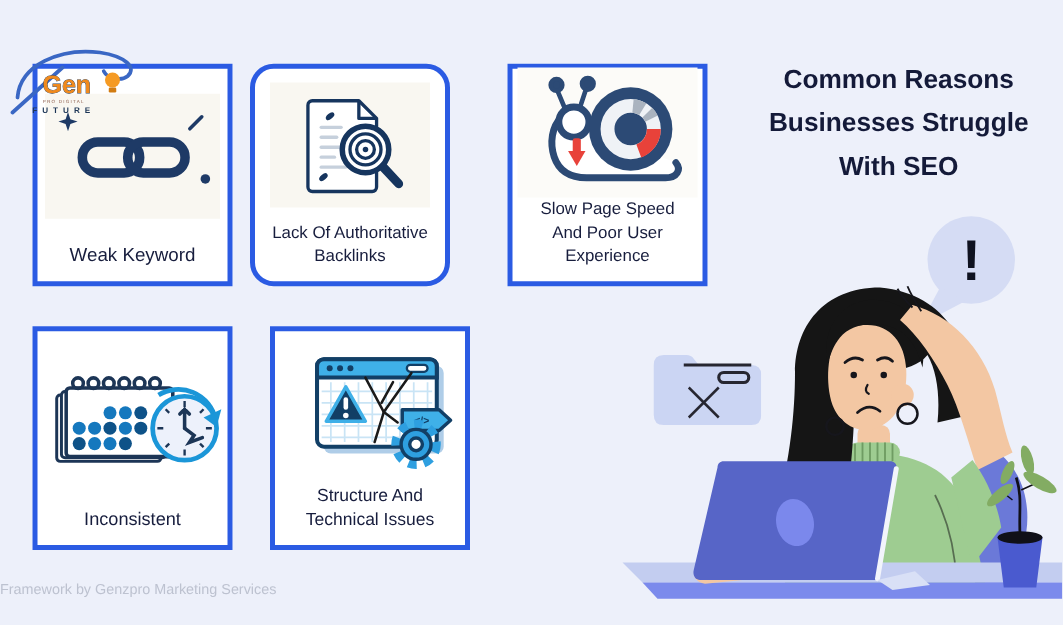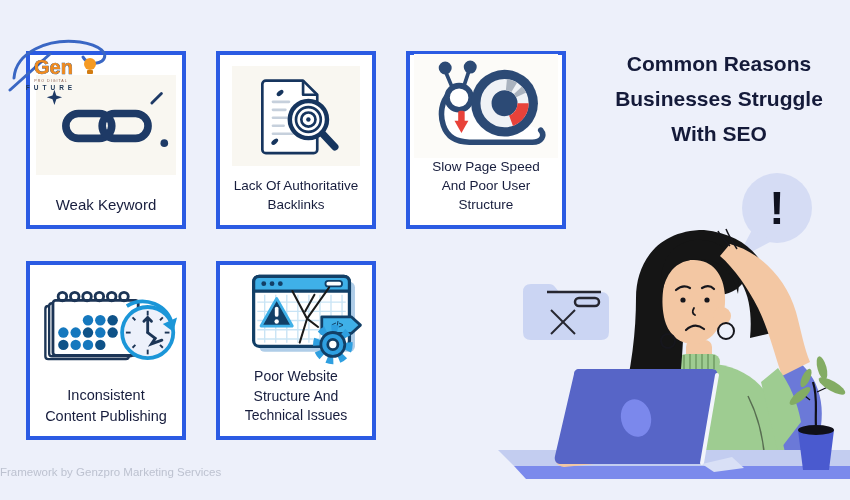--- a/index.html
+++ b/index.html
@@ -8,21 +8,21 @@
   
   .card{position:absolute;background:#ffffff;border:4px solid #2B5BE3;box-sizing:border-box;
         display:flex;flex-direction:column;align-items:center;justify-content:flex-end;
         padding-bottom:10px;}
   .card .icon-wrap{flex:1;display:flex;align-items:center;justify-content:center;width:100%;}
   .card .icon-bg{display:flex;align-items:center;justify-content:center;}
   .cream{background:#F9F7F1;}
   .card .label{font-weight:normal;color:#171D3D;text-align:center;line-height:1.4;}
   .card .label span{display:block;}
   #card-1{left:26px;top:51px;width:160px;height:178px;}
-  #card-2{left:216px;top:51px;width:160px;height:178px;}
+  #card-2{left:200px;top:51px;width:160px;height:178px;border-radius:19px;}
   #card-3{left:406px;top:51px;width:160px;height:178px;}
   #card-4{left:26px;top:261px;width:160px;height:179px;}
   #card-5{left:216px;top:261px;width:160px;height:179px;}
   #card-1 .label{font-size:15px;}
   #card-2 .label{font-size:13.5px;}
   #card-3 .label{font-size:13.5px;}
   #card-4 .label{font-size:14.5px;}
   #card-5 .label{font-size:14px;}
   
   #main-title{position:absolute;left:585px;top:46px;width:268px;text-align:center;
@@ -126,21 +126,21 @@
         <g fill="#E8423A">
           <rect x="40" y="60" width="7" height="13" rx="2"></rect>
           <path d="M36,71 L51,71 L43.5,84 z"></path>
         </g>
       </svg>
     </div>
       </div>
     <div class="label">
       <span>Slow Page Speed</span>
         <span>And Poor User</span>
-        <span>Structure</span>
+        <span>Experience</span>
     </div>
   </div>
 
   <div class="card" id="card-4">
     <div class="icon-wrap">
       <svg width="144" height="98" viewBox="0 0 152 100">
         <rect x="12" y="30" width="88" height="56" rx="3" fill="#ffffff" stroke="#1C3556" stroke-width="2.5"></rect>
         <rect x="16" y="27" width="88" height="56" rx="3" fill="#ffffff" stroke="#1C3556" stroke-width="2.5"></rect>
         <rect x="20" y="24" width="90" height="58" rx="3" fill="#ffffff" stroke="#1C3556" stroke-width="3"></rect>
         <g fill="none" stroke="#1C3556" stroke-width="3">
@@ -179,21 +179,20 @@
         <g stroke="#1C3556" stroke-width="3" fill="none" stroke-linecap="round">
           <path d="M120,58 L120,42 M116,46 L120,42 L124,46"></path>
           <path d="M120,58 L128,64 L124,70 L135,66"></path>
         </g>
         <path d="M98,30 A32,32 0 0 1 146,50" fill="none" stroke="#1B96D8" stroke-width="4"></path>
         <path d="M151,42 L147,57 L136,49 z" fill="#1B96D8"></path>
       </svg>
     </div>
     <div class="label">
       <span>Inconsistent</span>
-        <span>Content Publishing</span>
     </div>
   </div>
 
   <div class="card" id="card-5">
     <div class="icon-wrap">
       <svg width="140" height="104" viewBox="0 0 152 112">
         <rect x="36" y="20" width="104" height="76" rx="6" fill="#AFCDE8"></rect>
         <rect x="30" y="14" width="104" height="76" rx="6" fill="#ffffff" stroke="#123F66" stroke-width="3.5"></rect>
         <path d="M30,20 a6,6 0 0 1 6,-6 h92 a6,6 0 0 1 6,6 v10 h-104 z" fill="#3FB0E8" stroke="#123F66" stroke-width="3.5"></path>
         <circle cx="41" cy="22" r="2.6" fill="#123F66"></circle>
@@ -227,21 +226,20 @@
         <path d="M104,58 h32 l10,9 -10,9 h-32 z" fill="#3FB0E8" stroke="#123F66" stroke-width="3" stroke-linejoin="round"></path>
         <text x="121" y="70.5" font-size="9" font-weight="bold" text-anchor="middle" fill="#123F66">&lt;/&gt;</text>
         <g>
           <circle cx="116" cy="88" r="17" fill="none" stroke="#2E9FE0" stroke-width="9" stroke-dasharray="7 6"></circle>
           <circle cx="116" cy="88" r="13" fill="#2E9FE0" stroke="#123F66" stroke-width="3"></circle>
           <circle cx="116" cy="88" r="5.5" fill="#ffffff" stroke="#123F66" stroke-width="3"></circle>
         </g>
       </svg>
     </div>
     <div class="label">
-      <span>Poor Website</span>
         <span>Structure And</span>
         <span>Technical Issues</span>
     </div>
   </div>
 
   <div id="main-title">
     <span>Common Reasons</span>
     <span>Businesses Struggle</span>
     <span>With SEO</span>
   </div>

